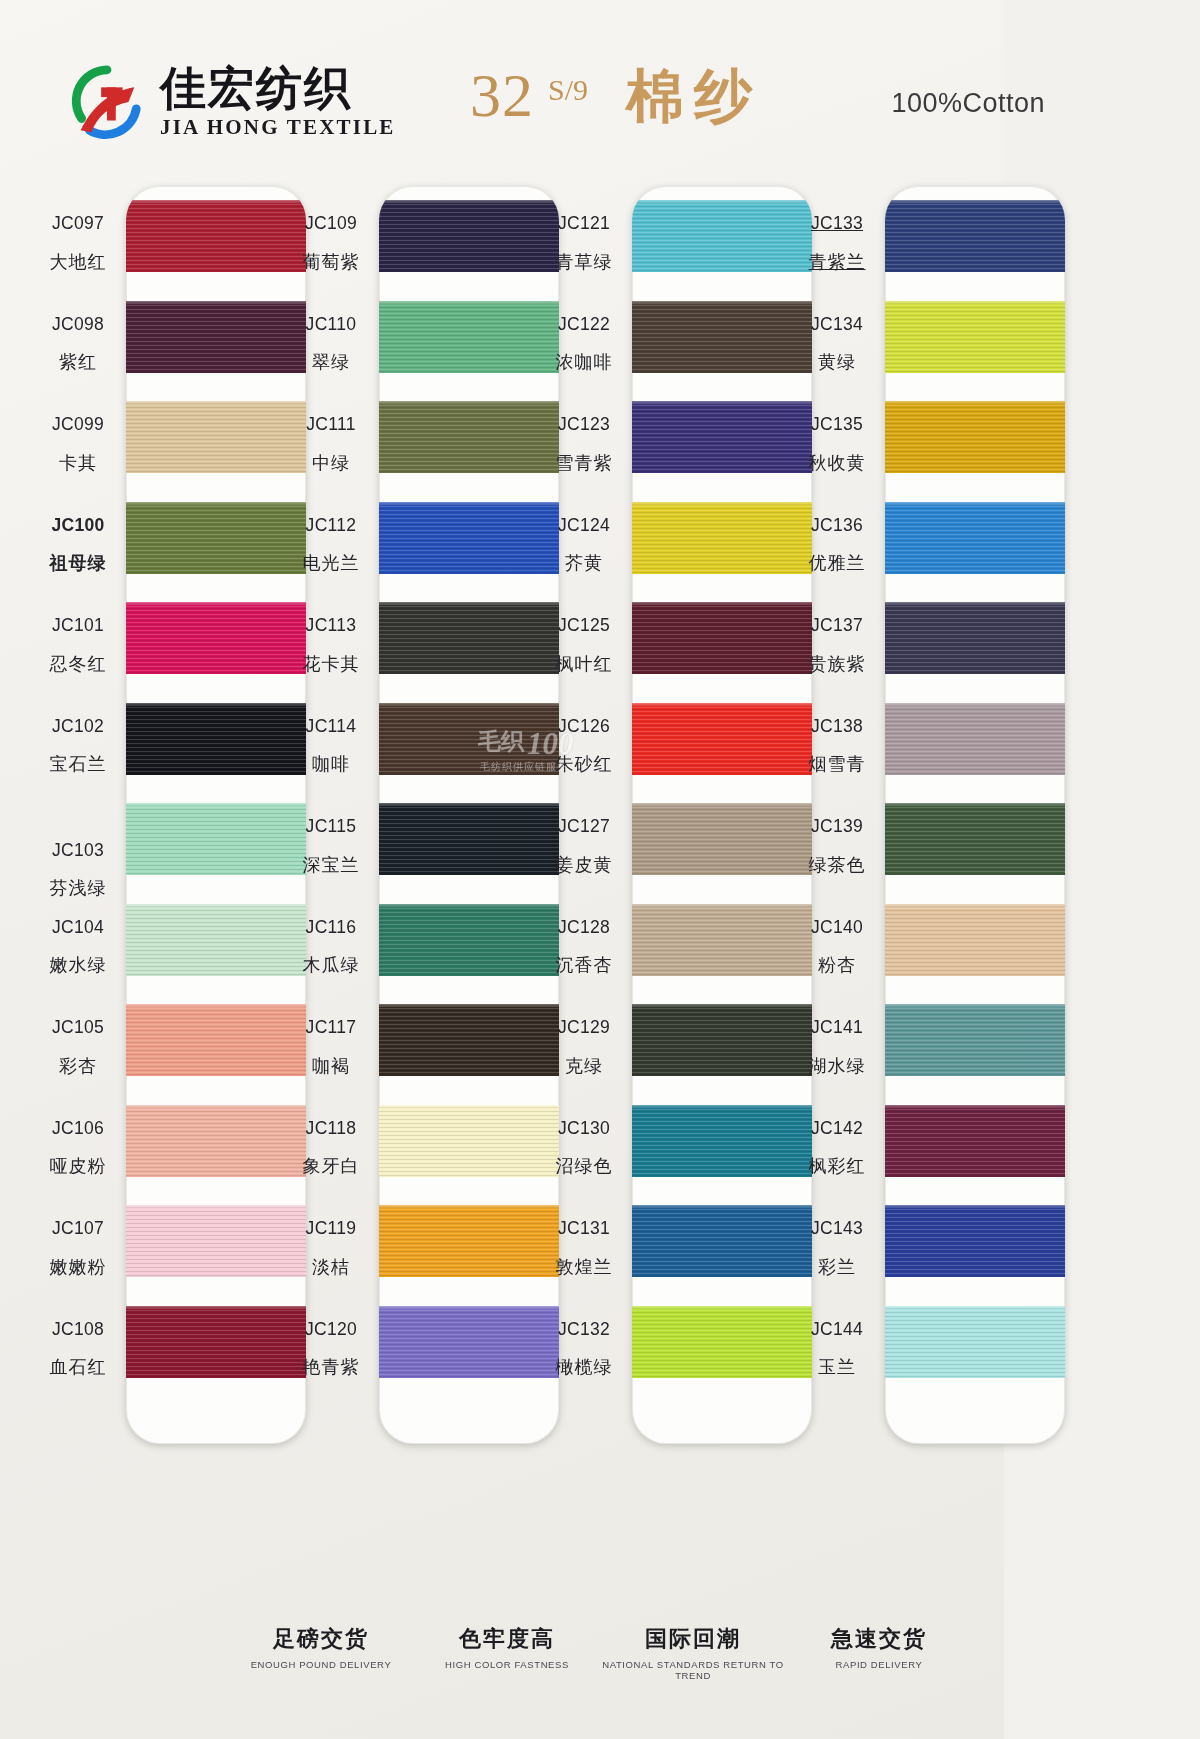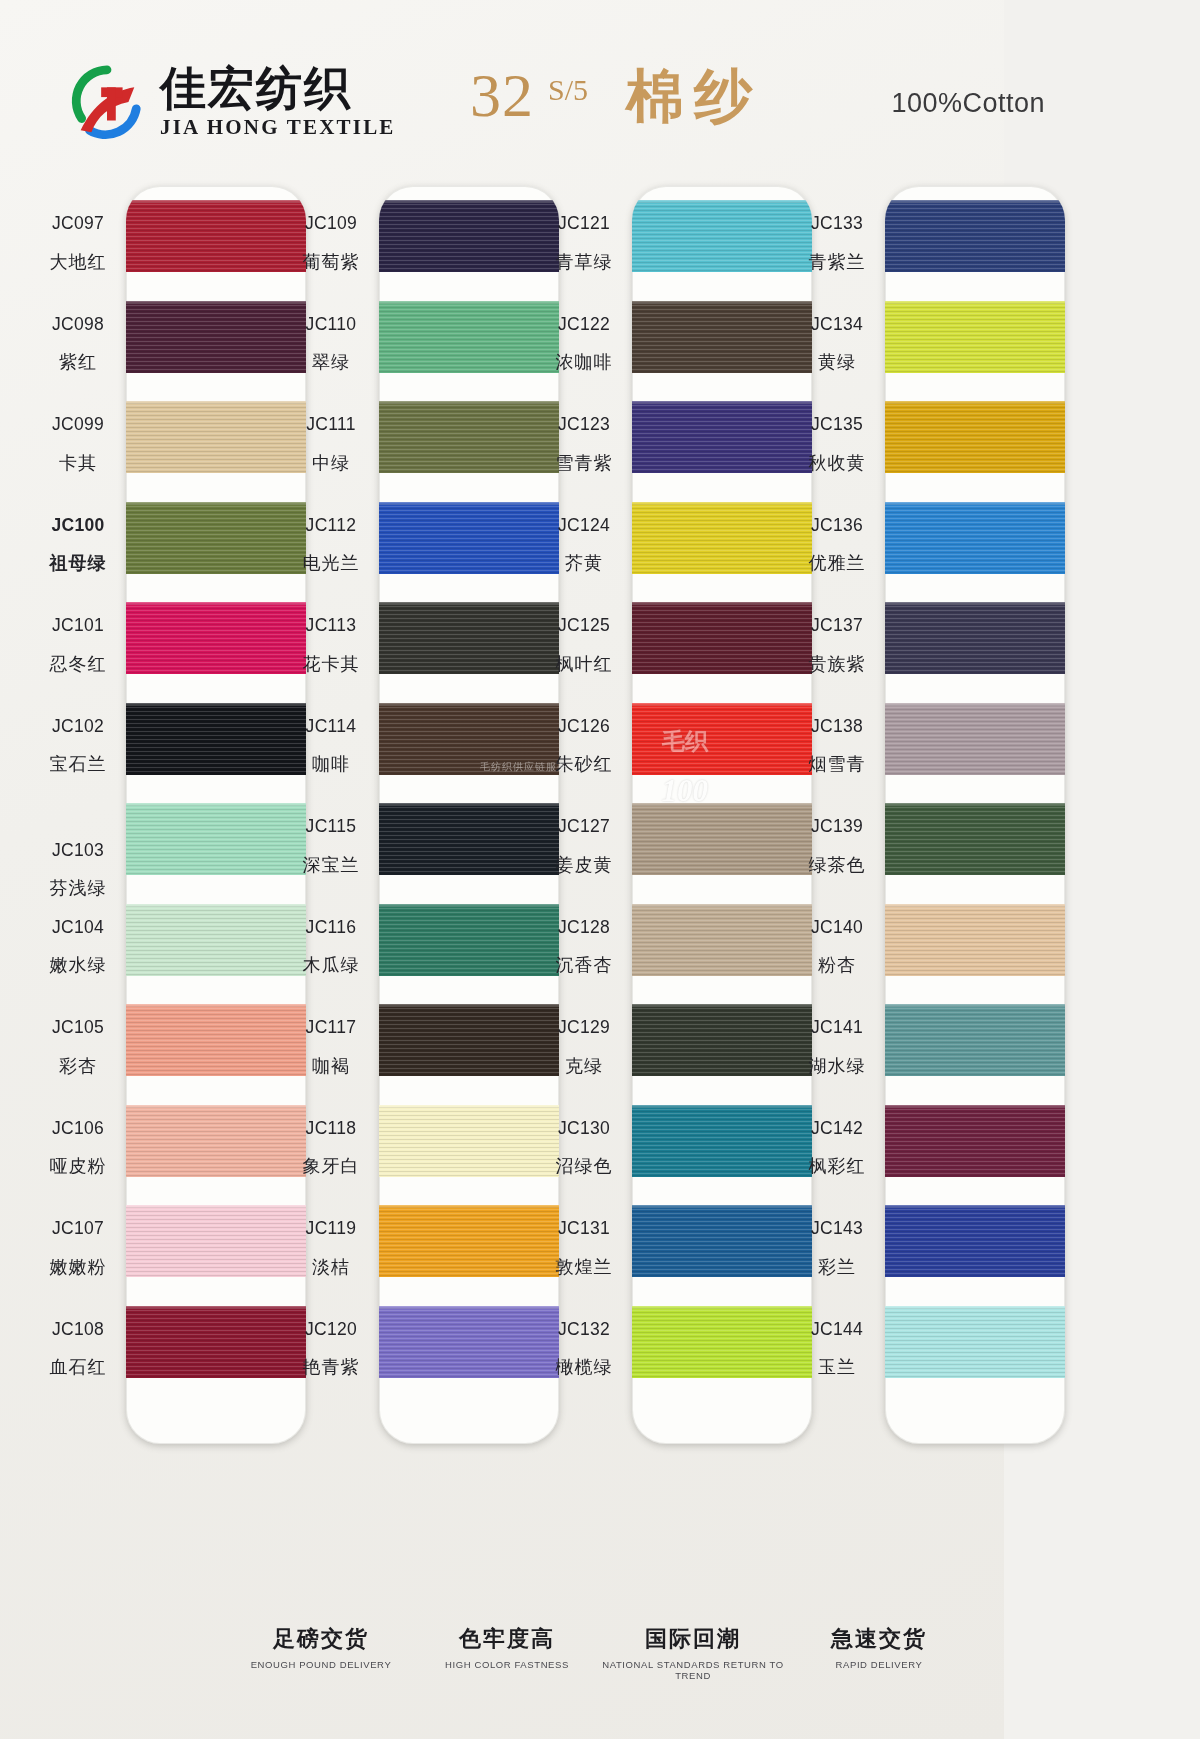--- a/index.html
+++ b/index.html
@@ -103,21 +103,21 @@
     font-size: 22px; font-weight: bold; color: #1d1d21; letter-spacing: 2px;
   }
   .feat .en {
     font-family: "Liberation Sans", sans-serif;
     font-size: 9.5px; color: #4a4a50; letter-spacing: 0.6px; margin-top: 5px;
   }
   .watermark {
     position: absolute; left: 478px; top: 726px;
     width: 230px; height: 52px;
     opacity: 0.46; pointer-events: none;
-    display: flex; align-items: flex-end; gap: 16px; flex-direction: column;
+    display: flex; align-items: flex-start; gap: 3px;
   }
   .wm-cn {
     font-family: "DejaVu Sans", sans-serif;
     font-size: 23px; font-weight: bold; color: #ffffff;
     text-shadow: 0 0 2px rgba(120,120,120,0.7);
   }
   .wm-100 {
     font-family: "Liberation Serif", serif; font-style: italic;
     font-size: 31px; font-weight: bold; color: #ffffff;
     text-shadow: 0 0 2px rgba(120,120,120,0.7);
@@ -147,21 +147,21 @@
         </svg>
       </div>
       <div class="logo-text">
         <span class="logo-cn">佳宏纺织</span>
         <span class="logo-en">JIA HONG TEXTILE</span>
       </div>
     </div>
 
     <div class="title-block">
       <span class="title-count">32</span>
-      <span class="title-frac">S/5</span>
+      <span class="title-frac">S/9</span>
       <span class="title-cn">棉纱</span>
     </div>
 
     <div class="cotton">100%Cotton</div>
   </div>
 
   <div class="cards">
       <div class="group" style="left: 0px;">
         <div class="labels" style="left: 30px;">
           <div class="label" style="top: 26.2px;">
@@ -427,21 +427,21 @@
           <div class="sw" title="JC131 敦煌兰" style="top: 1019px; height: 72.4px; background: rgb(29, 94, 148);">
             <div class="yarn"></div>
           </div>
           <div class="sw" title="JC132 橄榄绿" style="top: 1119.5px; height: 72.4px; background: rgb(185, 226, 52);">
             <div class="yarn"></div>
           </div>
         </div>
       </div>
       <div class="group" style="left: 0px;">
         <div class="labels" style="left: 789px;">
-          <div class="label" style="top: 26.2px;">
+          <div class="label" style="top: 26.2px; text-decoration: underline;">
             <span class="code">JC133</span>
             <span class="name">青紫兰</span>
           </div>
           <div class="label" style="top: 126.7px;">
             <span class="code">JC134</span>
             <span class="name">黄绿</span>
           </div>
           <div class="label" style="top: 227.2px;">
             <span class="code">JC135</span>
             <span class="name">秋收黄</span>

